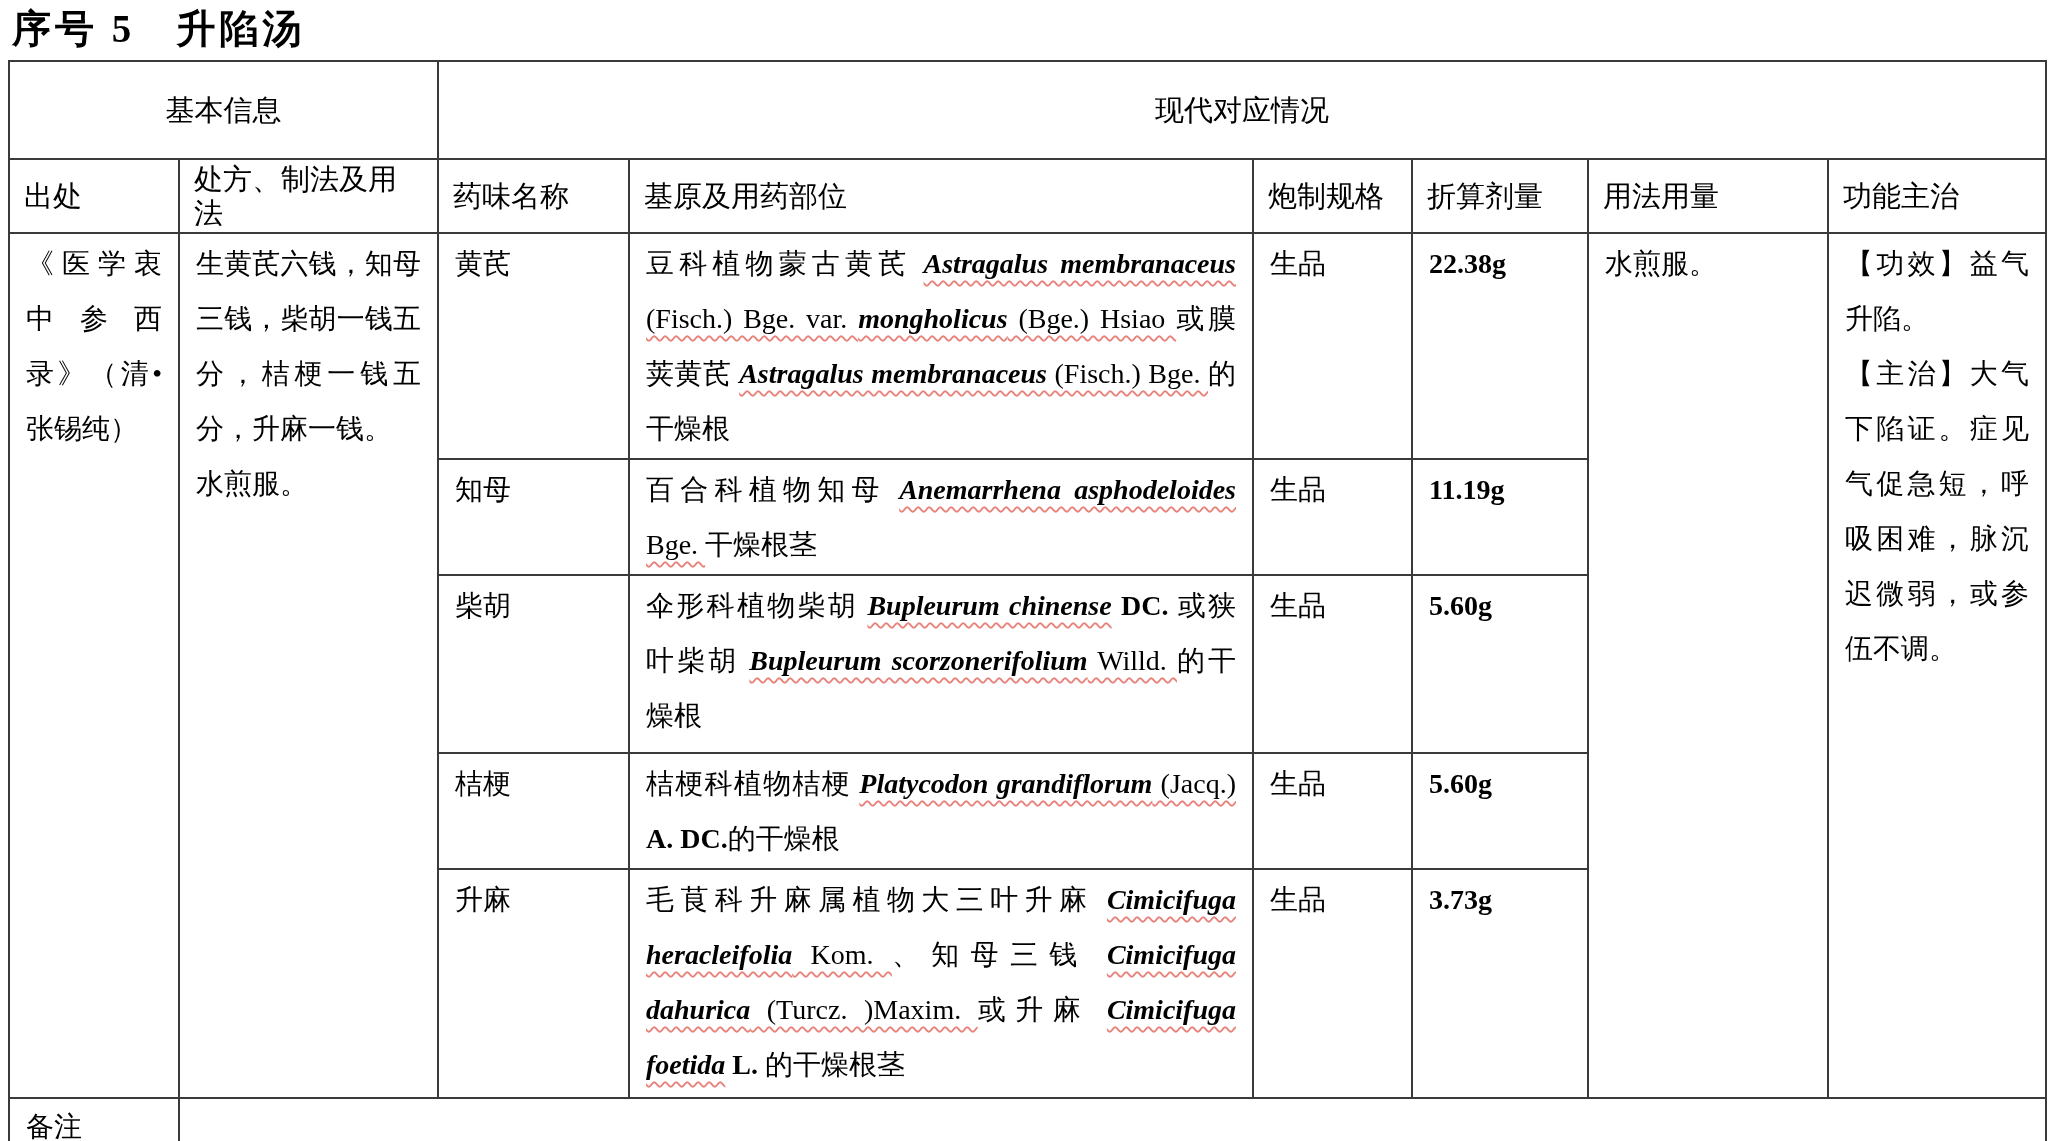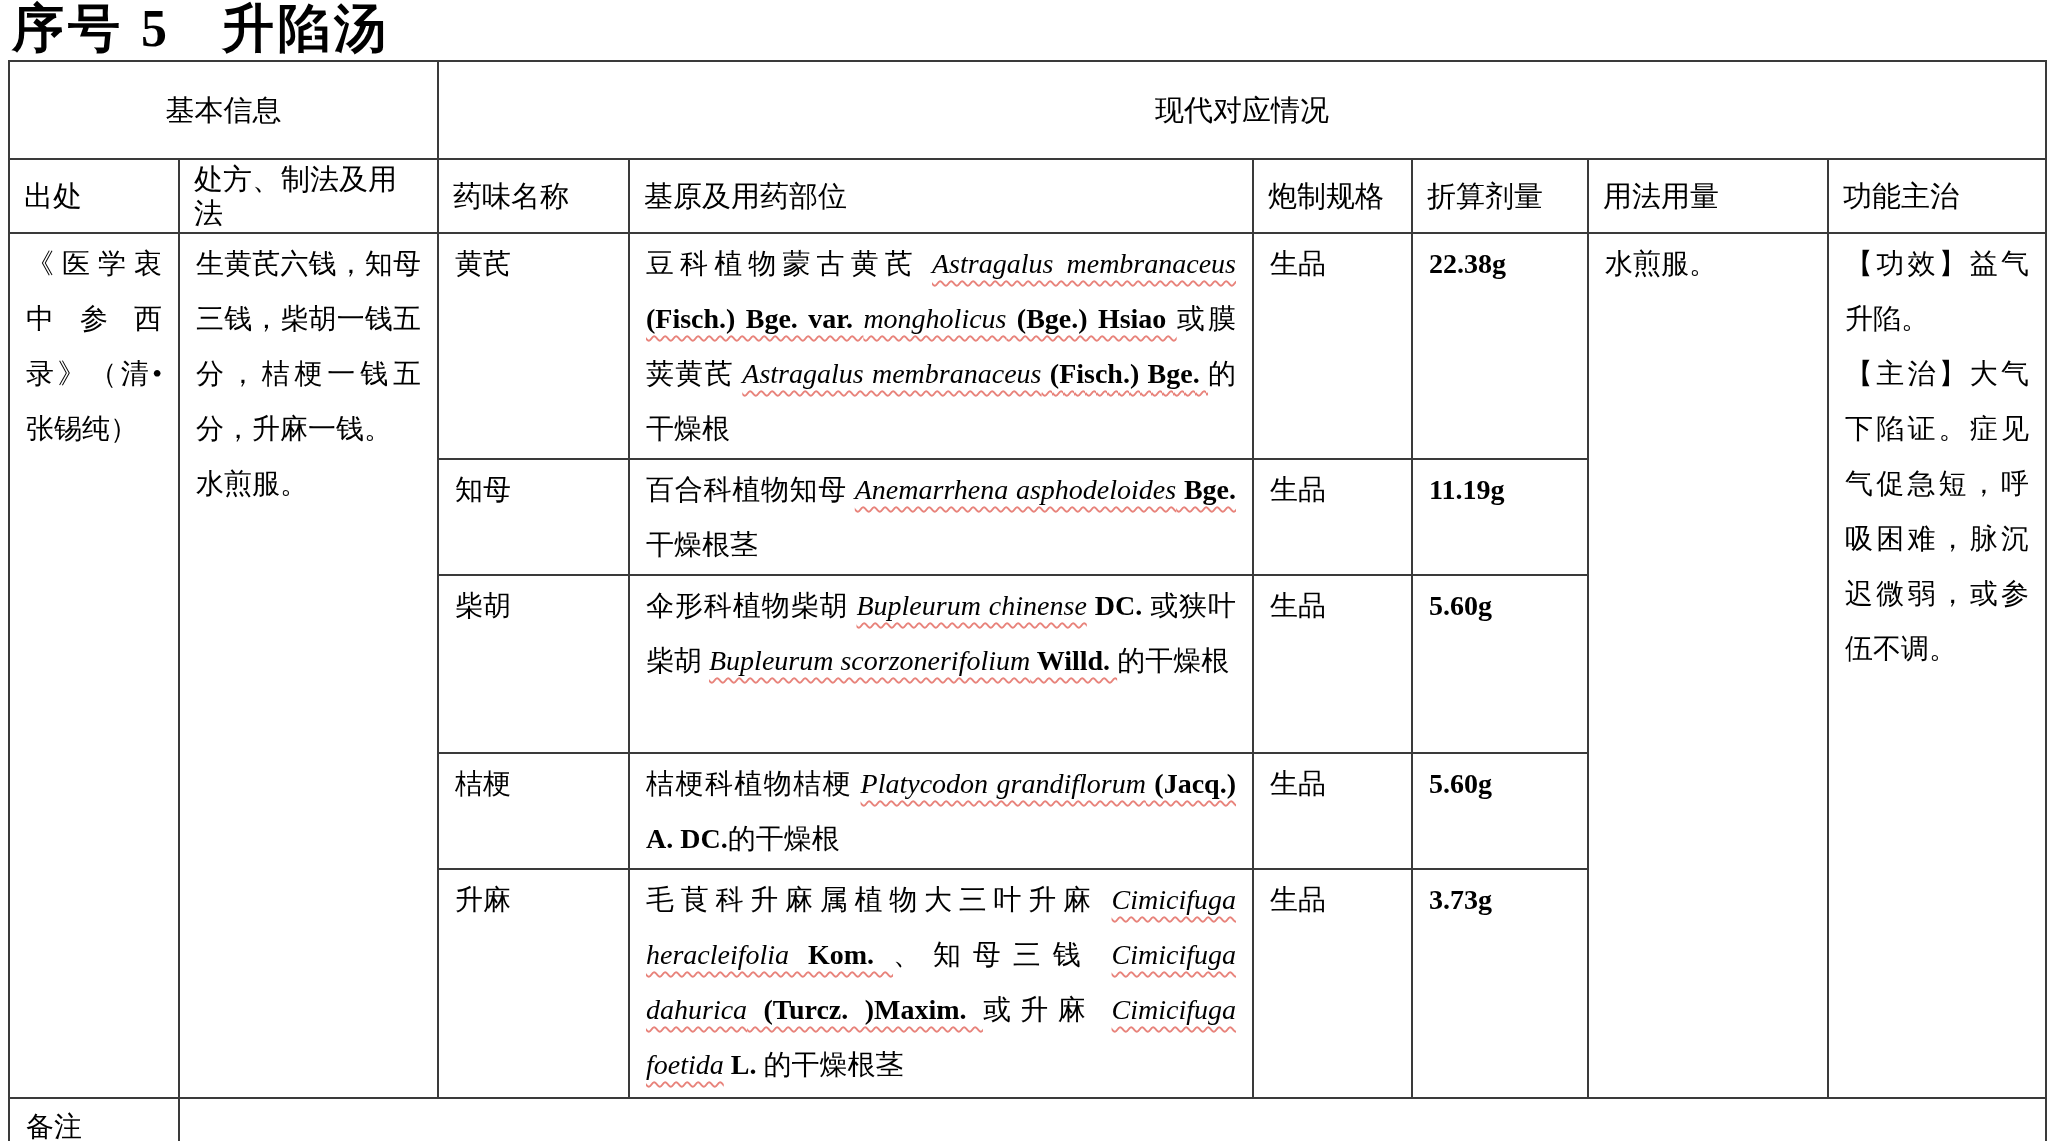--- a/index.html
+++ b/index.html
@@ -11,21 +11,21 @@
   }
   #page {
     position: relative;
     width: 2048px;
     height: 1141px;
     background: #ffffff;
     overflow: hidden;
   }
   .doc-title {
     margin: 4px 0 0 12px;
-    font-size: 52px;
+    font-size: 39px;
     font-weight: bold;
     letter-spacing: 4px;
     line-height: 50px;
     white-space: pre;
   }
   table.sheet {
     border-collapse: collapse;
     table-layout: fixed;
     width: 2037px;
     margin-left: 8px;
@@ -79,30 +79,30 @@
   td.cell-indications {
     padding: 4px 16px;
     white-space: pre-wrap;
     text-align: justify;
     text-justify: inter-character;
   }
   td.cell-dose { font-weight: bold; }
   
   .i {
     font-style: italic;
-    font-weight: normal;
+    font-weight: bold;
     text-decoration-line: underline;
     text-decoration-style: wavy;
     text-decoration-color: #e8837b;
     text-decoration-thickness: 1.5px;
     text-underline-offset: 7px;
     text-decoration-skip-ink: none;
   }
   .b {
-    font-weight: bold;
+    font-weight: normal;
     text-decoration-line: underline;
     text-decoration-style: wavy;
     text-decoration-color: #e8837b;
     text-decoration-thickness: 1.5px;
     text-underline-offset: 7px;
     text-decoration-skip-ink: none;
     margin-top: 6px;
   }
   .bn { font-weight: bold; }
 </style>

